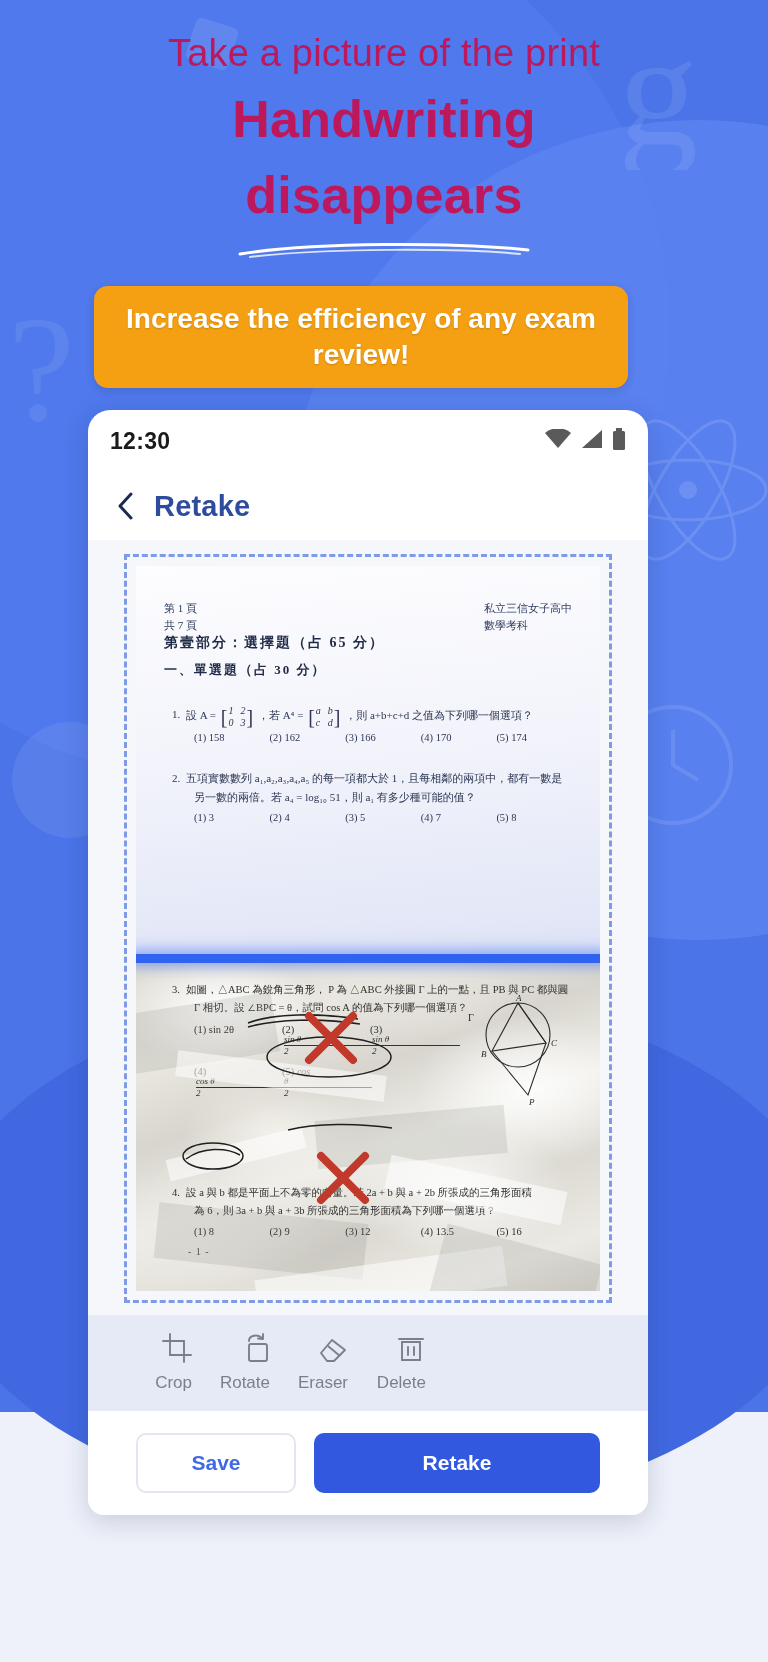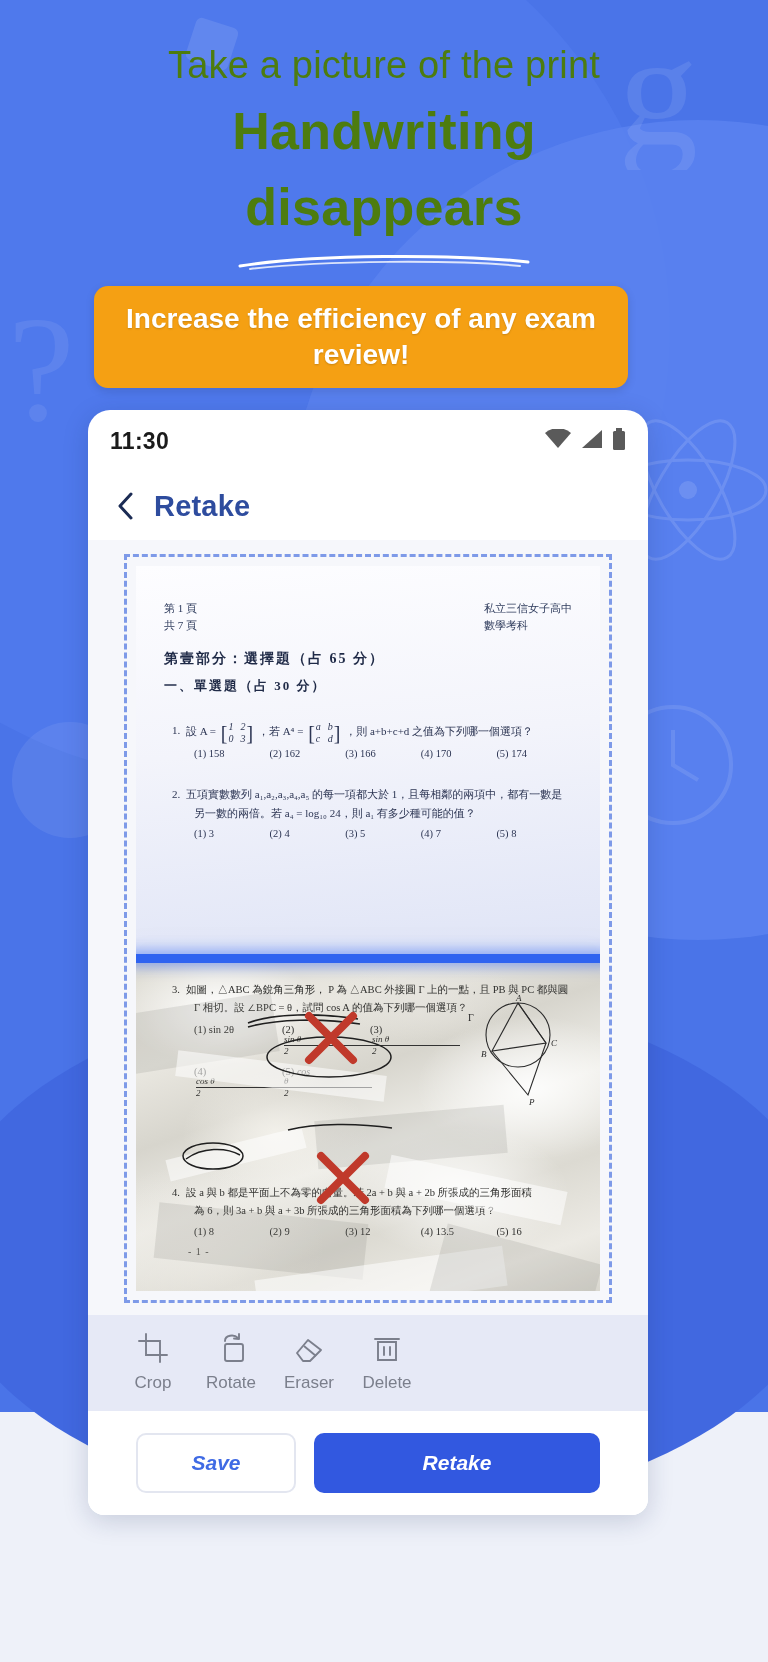--- a/index.html
+++ b/index.html
@@ -50,23 +50,23 @@
   .deco {
     position: absolute;
     opacity: .10;
     pointer-events: none;
   }
   .deco svg { display: block; }
 
   
   .headline-wrap {
     position: absolute;
-    left: 0; right: 0; top: 42px;
+    left: 0; right: 0; top: 30px;
     text-align: center;
-    color: #4d7c0f;
+    color: #be185d;
   }
   .headline-sub {
     font-size: 38px;
     font-weight: 400;
     letter-spacing: .2px;
     line-height: 1.25;
   }
   .headline-main {
     font-size: 52px;
     font-weight: 700;
@@ -172,21 +172,20 @@
     color: #2a3452;
   }
   .doc-row {
     display: flex; justify-content: space-between;
     font-size: 11px; line-height: 1.55;
     font-family: "Liberation Serif", serif;
     color: #2e3b5c;
   }
   .doc-head-l, .doc-head-r { white-space: pre-line; }
   .doc-h1 {
-    margin-top: 16px;
     font-size: 14px; font-weight: 700;
     letter-spacing: 2px;
     font-family: "Liberation Serif", serif;
     color: #1f2a47;
   }
   .doc-h2 {
     margin-top: 9px;
     font-size: 13px; font-weight: 700;
     letter-spacing: 2px;
     font-family: "Liberation Serif", serif;
@@ -315,21 +314,21 @@
   .toolbar {
     height: 96px;
     background: #e6e9f6;
     display: flex; align-items: center;
     padding: 0 26px;
     flex-shrink: 0;
   }
   .tool {
     width: 78px;
     display: flex; flex-direction: column;
-    align-items: center; gap: 6px;
+    align-items: flex-end; gap: 6px;
   }
   .tool-label {
     font-size: 17px;
     color: #7b7f8c;
   }
   .mark-btn {
     margin-left: auto;
     background: #8b8f9c;
     color: #fff;
     border-radius: 26px;
@@ -349,21 +348,20 @@
     gap: 18px;
     padding: 0 48px;
     flex-shrink: 0;
   }
   .btn {
     height: 60px;
     border-radius: 10px;
     display: flex; align-items: center; justify-content: center;
     font-size: 21px;
     font-weight: 700;
-    font-style: italic;
   }
   .btn-save {
     width: 160px;
     background: #fff;
     color: #3f6ae4;
     border: 2px solid #e3e6f0;
   }
   .btn-export {
     flex: 1;
     background: #3258e0;
@@ -434,21 +432,21 @@
   </div>
 </div>
 
 <div class="badge">
   <div class="badge-text">Increase the efficiency of any exam review!</div>
 </div>
 
 <div class="phone">
 
   <div class="statusbar">
-    <div class="status-time">11:30</div>
+    <div class="status-time">12:30</div>
     <div class="status-icons">
       <span>
         <svg width="26" height="20" viewBox="0 0 26 20">
             <path d="M13 19 L0 4 A20 20 0 0 1 26 4 Z" fill="#5a5a5a"></path>
           </svg>
       </span>
       <span>
         <svg width="23" height="20" viewBox="0 0 23 20">
             <path d="M22 1 L22 19 L2 19 Z" fill="#5a5a5a"></path>
           </svg>
@@ -521,21 +519,21 @@
               <span>(4) 170</span>
               <span>(5) 174</span>
             </div>
           </div>
 
           <div class="q-block">
             <div class="q-line">
               <span class="q-num">2.</span>
               <span class="q-body">五項實數數列 a₁,a₂,a₃,a₄,a₅ 的每一項都大於 1，且每相鄰的兩項中，都有一數是</span>
             </div>
-            <div class="q2-body">另一數的兩倍。若 a₄ = log₁₀ 24，則 a₁ 有多少種可能的值？</div>
+            <div class="q2-body">另一數的兩倍。若 a₄ = log₁₀ 51，則 a₁ 有多少種可能的值？</div>
             <div class="opts">
               <span>(1) 3</span>
               <span>(2) 4</span>
               <span>(3) 5</span>
               <span>(4) 7</span>
               <span>(5) 8</span>
             </div>
           </div>
         </div>
 

